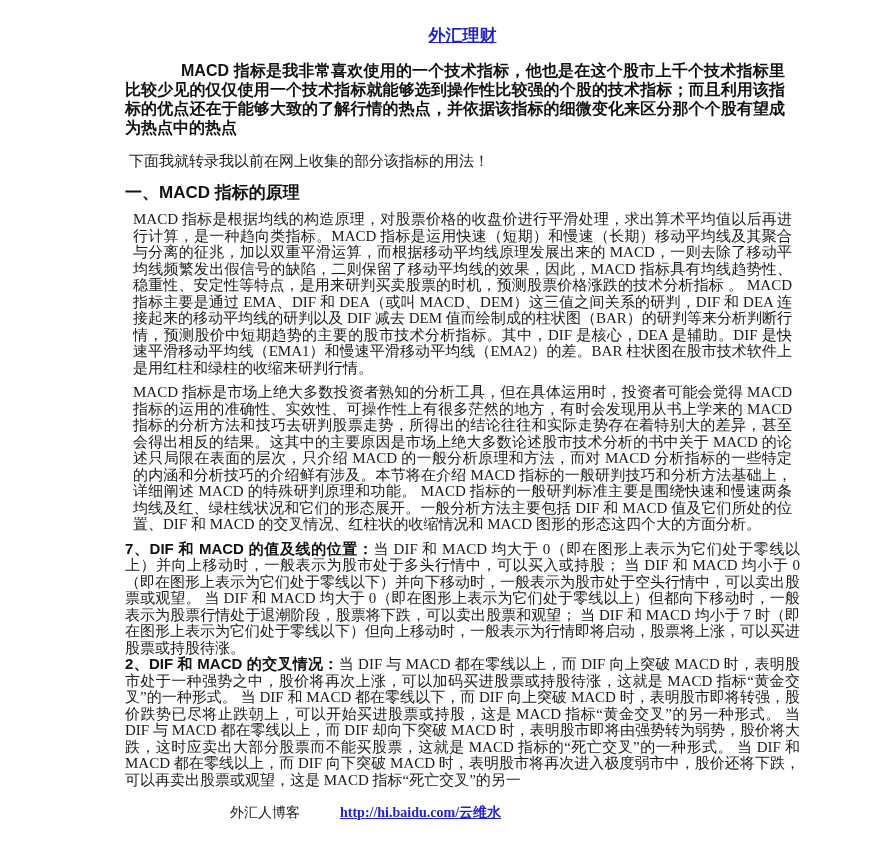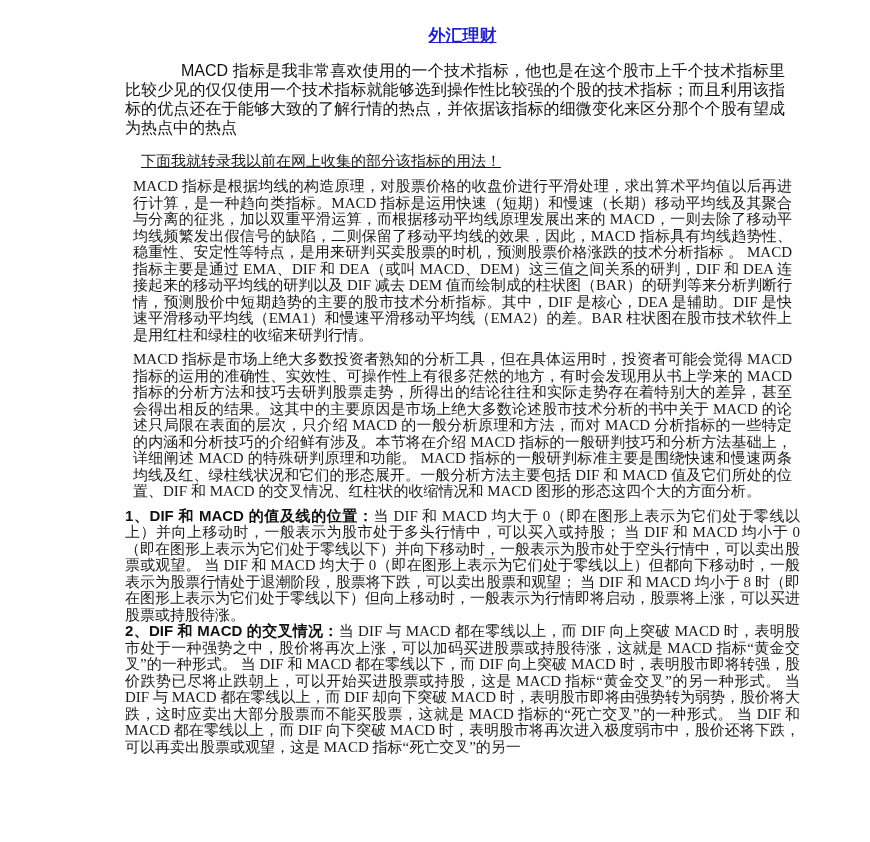--- a/index.html
+++ b/index.html
@@ -31,33 +31,32 @@
     font-family: "Liberation Sans", "DejaVu Sans", sans-serif;
     font-size: 17px;
     font-weight: bold;
     color: var(--link-blue, #2222cc);
     text-decoration: underline;
     cursor: pointer;
   }
   .intro {
     margin: 14px 0 0 0;
     font-family: "Liberation Sans", "DejaVu Sans", sans-serif;
-    font-weight: normal;
+    font-weight: bold;
     font-size: 16px;
     line-height: 19px;
     text-align: justify;
     text-indent: 56px;
     color: #111111;
     width: 660px;
   }
   .note {
-    margin: 16px 0 0 16px;
+    margin: 16px 0 0 4px;
     font-size: 15px;
     line-height: 17px;
-    text-decoration: underline;
   }
   .sec-heading {
     margin: 12px 0 2px 0;
     font-family: "Liberation Sans", "DejaVu Sans", sans-serif;
     font-weight: bold;
     font-size: 17px;
     line-height: 21px;
     color: #111111;
   }
   .body-text {
@@ -102,25 +101,29 @@
   <div class="content">
 
     <div class="doc-title">
       <a>外汇理财</a>
     </div>
 
     <p class="intro">MACD 指标是我非常喜欢使用的一个技术指标，他也是在这个股市上千个技术指标里比较少见的仅仅使用一个技术指标就能够选到操作性比较强的个股的技术指标；而且利用该指标的优点还在于能够大致的了解行情的热点，并依据该指标的细微变化来区分那个个股有望成为热点中的热点</p>
 
     <p class="note">下面我就转录我以前在网上收集的部分该指标的用法！</p>
 
+    <h2 class="sec-heading">一、MACD 指标的原理</h2>
 
     <p class="body-text">MACD 指标是根据均线的构造原理，对股票价格的收盘价进行平滑处理，求出算术平均值以后再进行计算，是一种趋向类指标。MACD 指标是运用快速（短期）和慢速（长期）移动平均线及其聚合与分离的征兆，加以双重平滑运算，而根据移动平均线原理发展出来的 MACD，一则去除了移动平均线频繁发出假信号的缺陷，二则保留了移动平均线的效果，因此，MACD 指标具有均线趋势性、稳重性、安定性等特点，是用来研判买卖股票的时机，预测股票价格涨跌的技术分析指标 。 MACD 指标主要是通过 EMA、DIF 和 DEA（或叫 MACD、DEM）这三值之间关系的研判，DIF 和 DEA 连接起来的移动平均线的研判以及 DIF 减去 DEM 值而绘制成的柱状图（BAR）的研判等来分析判断行情，预测股价中短期趋势的主要的股市技术分析指标。其中，DIF 是核心，DEA 是辅助。DIF 是快速平滑移动平均线（EMA1）和慢速平滑移动平均线（EMA2）的差。BAR 柱状图在股市技术软件上是用红柱和绿柱的收缩来研判行情。</p>
 
 
     <p class="body-text">MACD 指标是市场上绝大多数投资者熟知的分析工具，但在具体运用时，投资者可能会觉得 MACD 指标的运用的准确性、实效性、可操作性上有很多茫然的地方，有时会发现用从书上学来的 MACD 指标的分析方法和技巧去研判股票走势，所得出的结论往往和实际走势存在着特别大的差异，甚至会得出相反的结果。这其中的主要原因是市场上绝大多数论述股市技术分析的书中关于 MACD 的论述只局限在表面的层次，只介绍 MACD 的一般分析原理和方法，而对 MACD 分析指标的一些特定的内涵和分析技巧的介绍鲜有涉及。本节将在介绍 MACD 指标的一般研判技巧和分析方法基础上，详细阐述 MACD 的特殊研判原理和功能。 MACD 指标的一般研判标准主要是围绕快速和慢速两条均线及红、绿柱线状况和它们的形态展开。一般分析方法主要包括 DIF 和 MACD 值及它们所处的位置、DIF 和 MACD 的交叉情况、红柱状的收缩情况和 MACD 图形的形态这四个大的方面分析。</p>
 
-    <p class="point"><span class="point-label">1、DIF 和 MACD 的值及线的位置：</span><span>当 DIF 和 MACD 均大于 0（即在图形上表示为它们处于零线以上）并向上移动时，一般表示为股市处于多头行情中，可以买入或持股； 当 DIF 和 MACD 均小于 0（即在图形上表示为它们处于零线以下）并向下移动时，一般表示为股市处于空头行情中，可以卖出股票或观望。 当 DIF 和 MACD 均大于 0（即在图形上表示为它们处于零线以上）但都向下移动时，一般表示为股票行情处于退潮阶段，股票将下跌，可以卖出股票和观望； 当 DIF 和 MACD 均小于 8 时（即在图形上表示为它们处于零线以下）但向上移动时，一般表示为行情即将启动，股票将上涨，可以买进股票或持股待涨。</span></p>
+    <p class="point"><span class="point-label">7、DIF 和 MACD 的值及线的位置：</span><span>当 DIF 和 MACD 均大于 0（即在图形上表示为它们处于零线以上）并向上移动时，一般表示为股市处于多头行情中，可以买入或持股； 当 DIF 和 MACD 均小于 0（即在图形上表示为它们处于零线以下）并向下移动时，一般表示为股市处于空头行情中，可以卖出股票或观望。 当 DIF 和 MACD 均大于 0（即在图形上表示为它们处于零线以上）但都向下移动时，一般表示为股票行情处于退潮阶段，股票将下跌，可以卖出股票和观望； 当 DIF 和 MACD 均小于 7 时（即在图形上表示为它们处于零线以下）但向上移动时，一般表示为行情即将启动，股票将上涨，可以买进股票或持股待涨。</span></p>
 
     <p class="point"><span class="point-label">2、DIF 和 MACD 的交叉情况：</span><span>当 DIF 与 MACD 都在零线以上，而 DIF 向上突破 MACD 时，表明股市处于一种强势之中，股价将再次上涨，可以加码买进股票或持股待涨，这就是 MACD 指标“黄金交叉”的一种形式。 当 DIF 和 MACD 都在零线以下，而 DIF 向上突破 MACD 时，表明股市即将转强，股价跌势已尽将止跌朝上，可以开始买进股票或持股，这是 MACD 指标“黄金交叉”的另一种形式。 当 DIF 与 MACD 都在零线以上，而 DIF 却向下突破 MACD 时，表明股市即将由强势转为弱势，股价将大跌，这时应卖出大部分股票而不能买股票，这就是 MACD 指标的“死亡交叉”的一种形式。 当 DIF 和 MACD 都在零线以上，而 DIF 向下突破 MACD 时，表明股市将再次进入极度弱市中，股价还将下跌，可以再卖出股票或观望，这是 MACD 指标“死亡交叉”的另一</span></p>
 
+    <div class="footer">
+      <span class="blog-label">外汇人博客</span><a class="blog-link">http://hi.baidu.com/云维水</a>
+    </div>
 
   </div>
 </div>
 
 </body></html>

